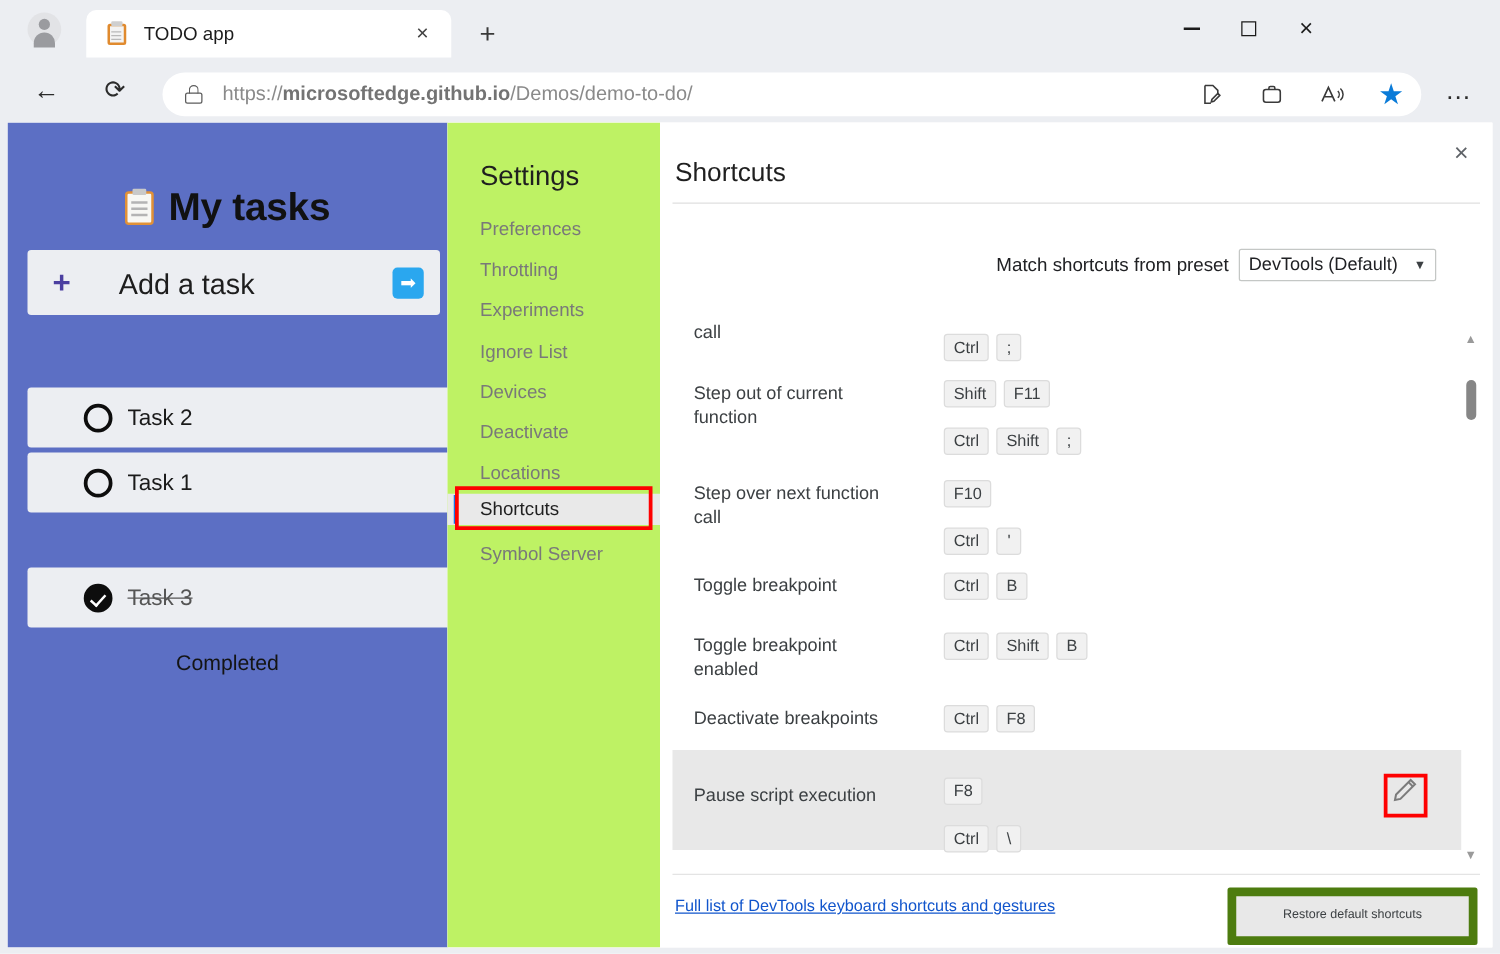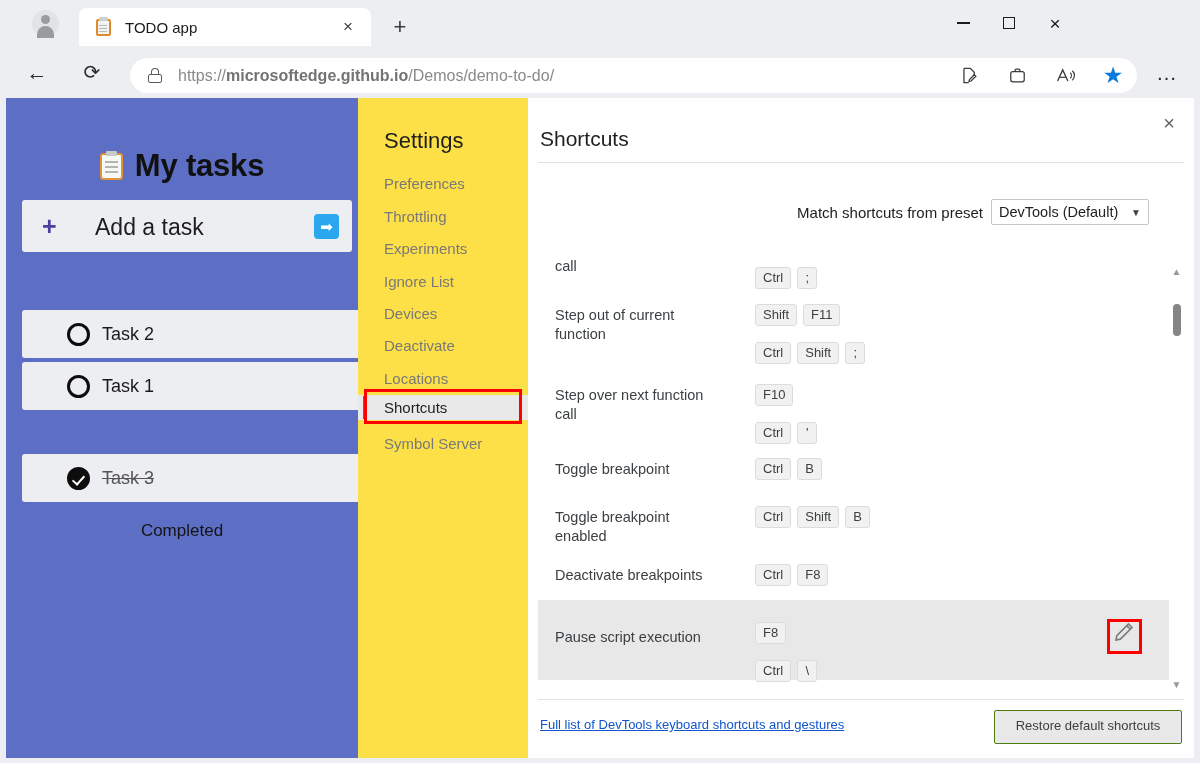--- a/index.html
+++ b/index.html
@@ -17,21 +17,21 @@
   
   .window {
     position: absolute;
     inset: 0;
     background: #eceef2;
   }
 
   
   .tabstrip {
     position: absolute;
-    left: 14px; top: 0;
+    left: 4px; top: 0;
     width: 1064px; height: 46px;
   }
   .avatar {
     position: absolute;
     left: 18px; top: 10px;
     width: 27px; height: 27px;
     border-radius: 50%;
     background: #e2e3e6;
   }
   .avatar .head {
@@ -351,21 +351,21 @@
   .devtools {
     position: absolute;
     left: 352px; top: 0;
     width: 836px; height: 660px;
     background: #ffffff;
   }
   .settings-side {
     position: absolute;
     left: 0; top: 0;
     width: 170px; height: 660px;
-    background: #fde047;
+    background: #bef264;
   }
   .settings-title {
     position: absolute;
     left: 26px; top: 30px;
     font-size: 22px;
     color: #1f1f1f;
   }
   .side-item {
     position: absolute;
     left: 0;
@@ -535,23 +535,23 @@
     font-size: 13px;
     color: #1155cc;
     text-decoration: underline;
     cursor: pointer;
   }
   .restore-btn {
     position: absolute;
     right: 12px; top: 612px;
     width: 186px; height: 32px;
     background: #e8e8e8;
-    border: 1px solid #4d7c0f;
+    border: 7px solid #4d7c0f;
     border-radius: 2px;
-    font-size: 13px;
+    font-size: 10px;
     color: #3c4043;
     line-height: 30px;
     text-align: center;
     cursor: pointer;
   }
 </style>
 </head>
 <body>
 
 <div class="window">

